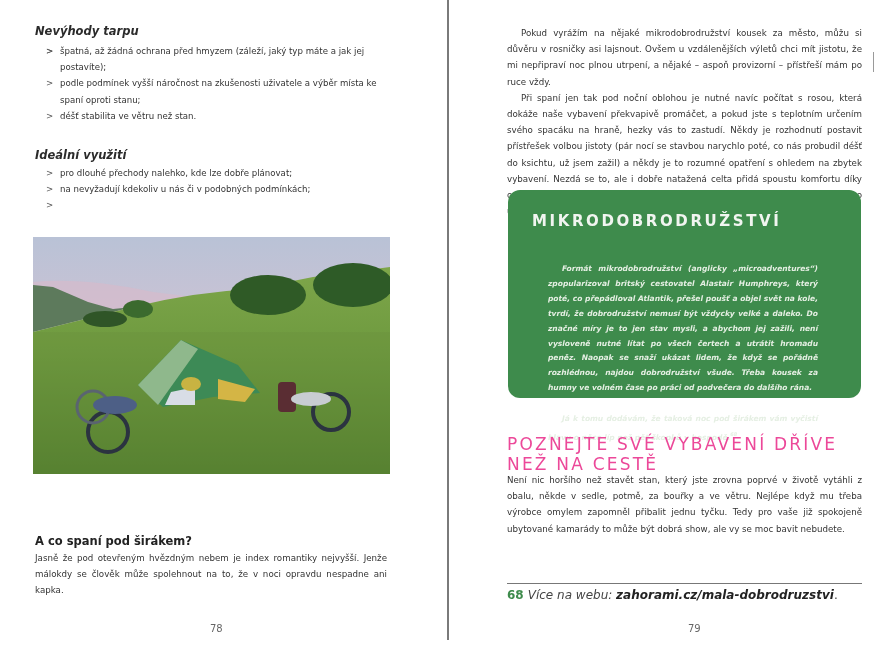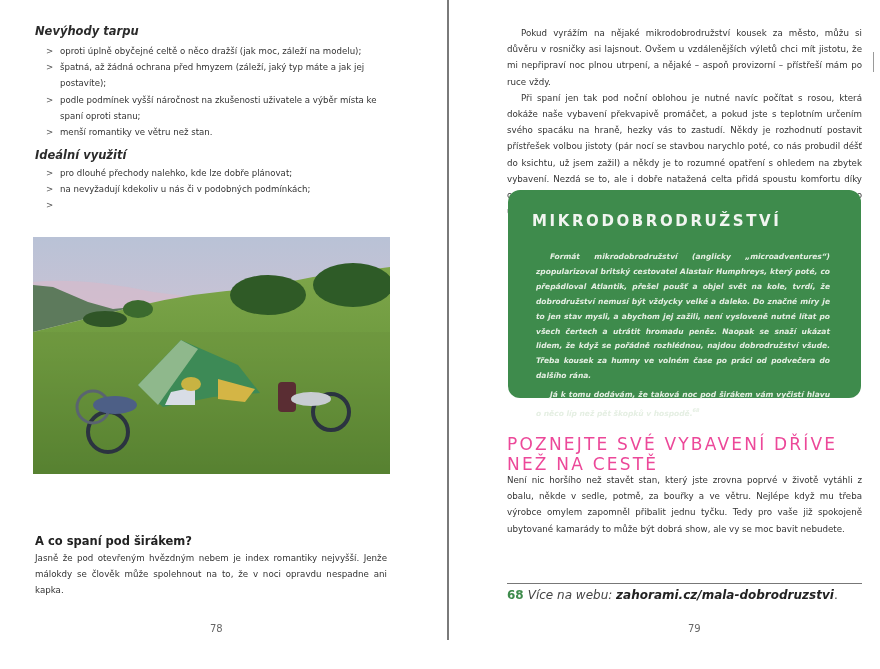--- a/index.html
+++ b/index.html
@@ -21,41 +21,41 @@
   .h-bold { position: absolute; font-weight: bold; font-size: 11.5px; color: #222; }
   .para { position: absolute; font-size: 8.7px; line-height: 16.2px; color: #333; text-align: justify; }
   .para p { margin: 0; text-indent: 14px; }
   .para p.noindent { text-indent: 0; }
 
   .page-num { position: absolute; font-size: 10px; color: #666; }
 
   .box { position: absolute; left: 508px; top: 190px; width: 353px; height: 208px; background: #3e8b4c; border-radius: 12px; }
   .box-title { position: absolute; left: 24px; top: 22px; font-size: 15px; font-weight: bold; color: #f1f5f0; letter-spacing: 2.6px; }
   .box-text { position: absolute; left: 24px; top: 56px; width: 302px; font-size: 7.5px; line-height: 14.9px; font-style: italic; font-weight: bold; color: #e5efe3; text-align: justify; }
-  .box-text p { margin: 4px; }
+  .box-text p { margin: 16px; }
   .box-text p.indent { text-indent: 14px; }
   .fnref { font-size: 5px; vertical-align: super; }
 
   .green-heading { position: absolute; left: 507px; top: 434px; font-size: 17px; color: #ec4899; letter-spacing: 2.2px; font-weight: normal; }
   .footrule { position: absolute; left: 507px; top: 583px; width: 355px; height: 1px; background: #777; }
   .footnote { position: absolute; left: 507px; top: 588px; font-size: 12px; color: #444; }
   .footnote .fn-num { color: #3e8b4c; font-weight: bold; margin-right: 4px; }
   .footnote .fn-text { font-style: italic; }
   .footnote .fn-link { font-weight: bold; font-style: italic; color: #222; }
 </style>
 </head>
 <body>
 
 <div class="page left">
   <div class="h-italic" style="left:35px; top:24px;">Nevýhody tarpu</div>
   <ul class="bullets" style="left:46px; top:43px; width:345px;">
-    <li><span class="gt">&gt;</span><span>oproti úplně obyčejné celtě o něco dražší (jak moc, záleží na modelu);</span></li>
+    <li><span class="gt">&gt;</span></li>
     <li><span class="gt">&gt;</span><span>špatná, až žádná ochrana před hmyzem (záleží, jaký typ máte a jak jej postavíte);</span></li>
     <li><span class="gt">&gt;</span><span>podle podmínek vyšší náročnost na zkušenosti uživatele a výběr místa ke spaní oproti stanu;</span></li>
-    <li><span class="gt">&gt;</span><span>menší romantiky ve větru než stan.</span></li>
+    <li><span class="gt">&gt;</span><span>déšť stabilita ve větru než stan.</span></li>
   </ul>
 
   <div class="h-italic" style="left:35px; top:148px;">Ideální využití</div>
   <ul class="bullets" style="left:46px; top:165px; width:345px;">
     <li><span class="gt">&gt;</span><span>pro dlouhé přechody nalehko, kde lze dobře plánovat;</span></li>
     <li><span class="gt">&gt;</span><span>na nevyžadují kdekoliv u nás či v podobných podmínkách;</span></li>
     <li><span class="gt">&gt;</span></li>
   </ul>
 
   <div class="photo" title="Green tarp pitched on a grassy hillside with two loaded bicycles lying beside it at dusk">

